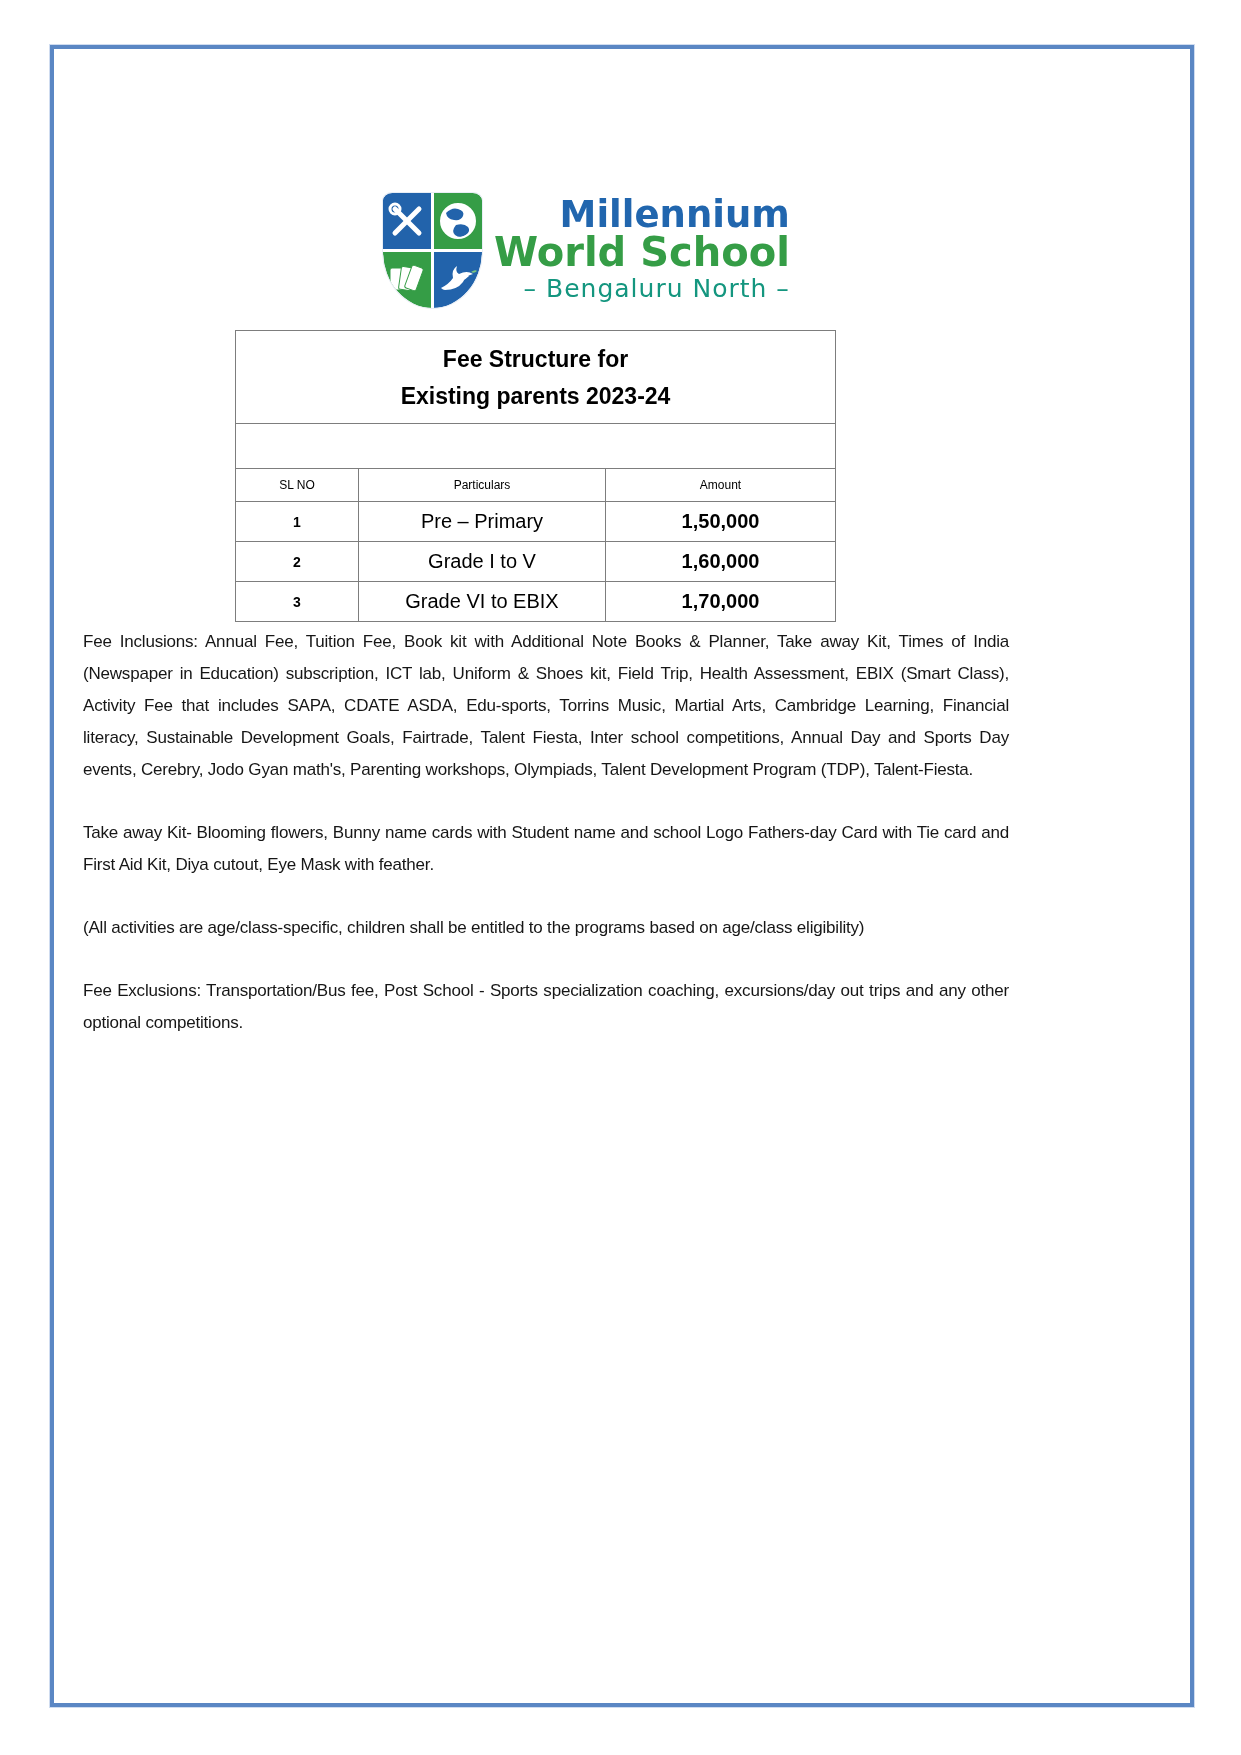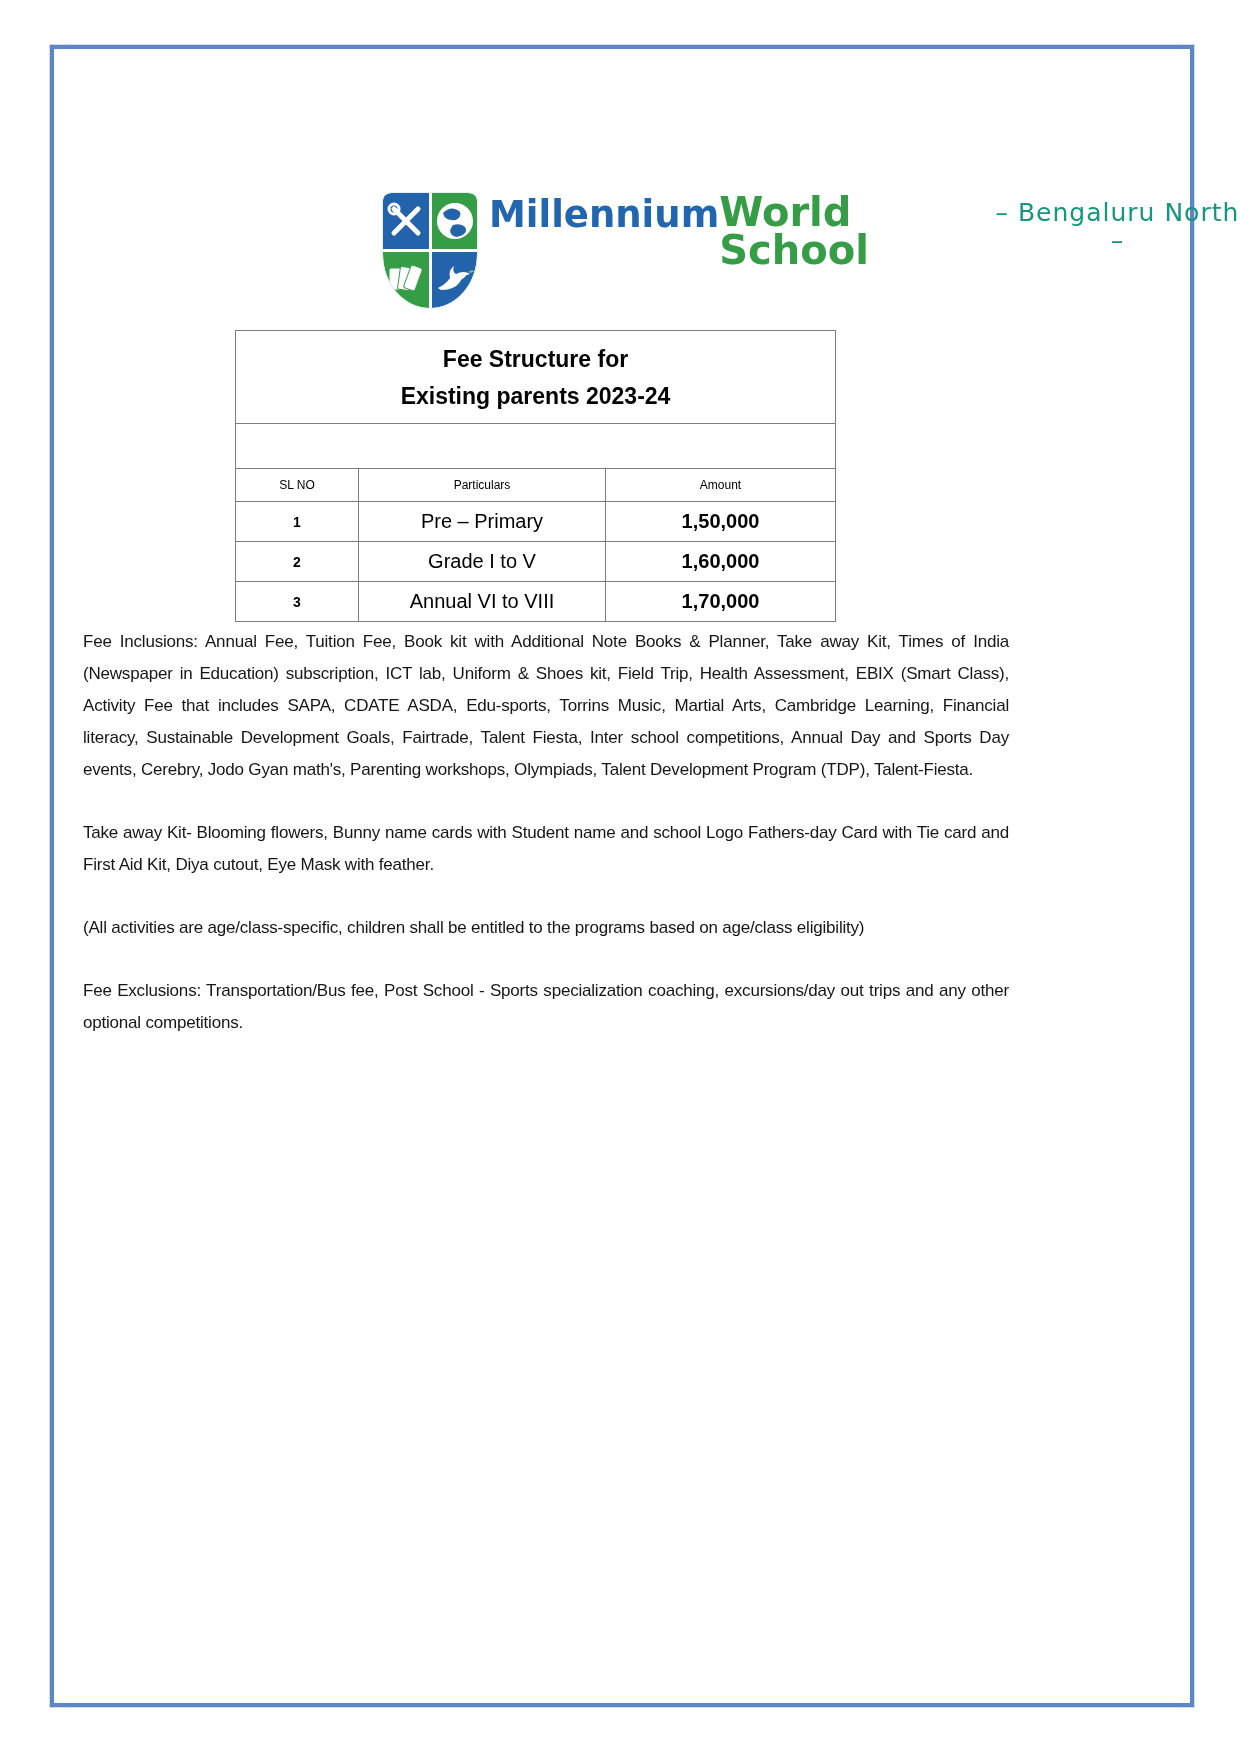--- a/index.html
+++ b/index.html
@@ -25,21 +25,21 @@
     width:99px;height:115px;
     display:grid;grid-template-columns:1fr 1fr;grid-template-rows:1fr 1fr;
     gap:3px;background:#ffffff;
     border-radius:10px 10px 54px 54px / 8px 8px 62px 62px;
     overflow:hidden;
     outline:1px solid #e8eef5;
   }
   .q{display:flex;align-items:center;justify-content:center;}
   .q-blue{background:#2263ab;}
   .q-green{background:#359d46;}
-  .logo-text{display:flex;flex-direction:row;padding-top:2px;}
+  .logo-text{display:flex;flex-direction:column;padding-top:2px;align-items:flex-end;}
   .logo-name1{
     font-family:"DejaVu Sans", sans-serif;
     font-weight:bold;font-size:37px;line-height:40px;color:#2166ae;letter-spacing:0px;
   }
   .logo-name2{
     font-family:"DejaVu Sans", sans-serif;
     font-weight:bold;font-size:40px;line-height:38px;color:#359d46;margin-top:-2px;
   }
   .logo-tagline{
     font-family:"DejaVu Sans", sans-serif;
@@ -155,21 +155,21 @@
         <td class="particulars">Pre – Primary</td>
         <td class="amount">1,50,000</td>
       </tr>
       <tr class="data-row">
         <td class="sl-num">2</td>
         <td class="particulars">Grade I to V</td>
         <td class="amount">1,60,000</td>
       </tr>
       <tr class="data-row">
         <td class="sl-num">3</td>
-        <td class="particulars">Annual VI to VIII</td>
+        <td class="particulars">Grade VI to EBIX</td>
         <td class="amount">1,70,000</td>
       </tr>
     </tbody>
   </table>
 
   <div class="body-text">
     <p>Fee Inclusions: Annual Fee, Tuition Fee, Book kit with Additional Note Books &amp; Planner, Take away Kit, Times of India (Newspaper in Education) subscription, ICT lab, Uniform &amp; Shoes kit, Field Trip, Health Assessment, EBIX (Smart Class), Activity Fee that includes SAPA, CDATE ASDA, Edu-sports, Torrins Music, Martial Arts, Cambridge Learning, Financial literacy, Sustainable Development Goals, Fairtrade, Talent Fiesta, Inter school competitions, Annual Day and Sports Day events, Cerebry, Jodo Gyan math's, Parenting workshops, Olympiads, Talent Development Program (TDP), Talent-Fiesta.</p>
     <p>Take away Kit- Blooming flowers, Bunny name cards with Student name and school Logo Fathers-day Card with Tie card and First Aid Kit, Diya cutout, Eye Mask with feather.</p>
     <p>(All activities are age/class-specific, children shall be entitled to the programs based on age/class eligibility)</p>
     <p>Fee Exclusions: Transportation/Bus fee, Post School - Sports specialization coaching, excursions/day out trips and any other optional competitions.</p>

